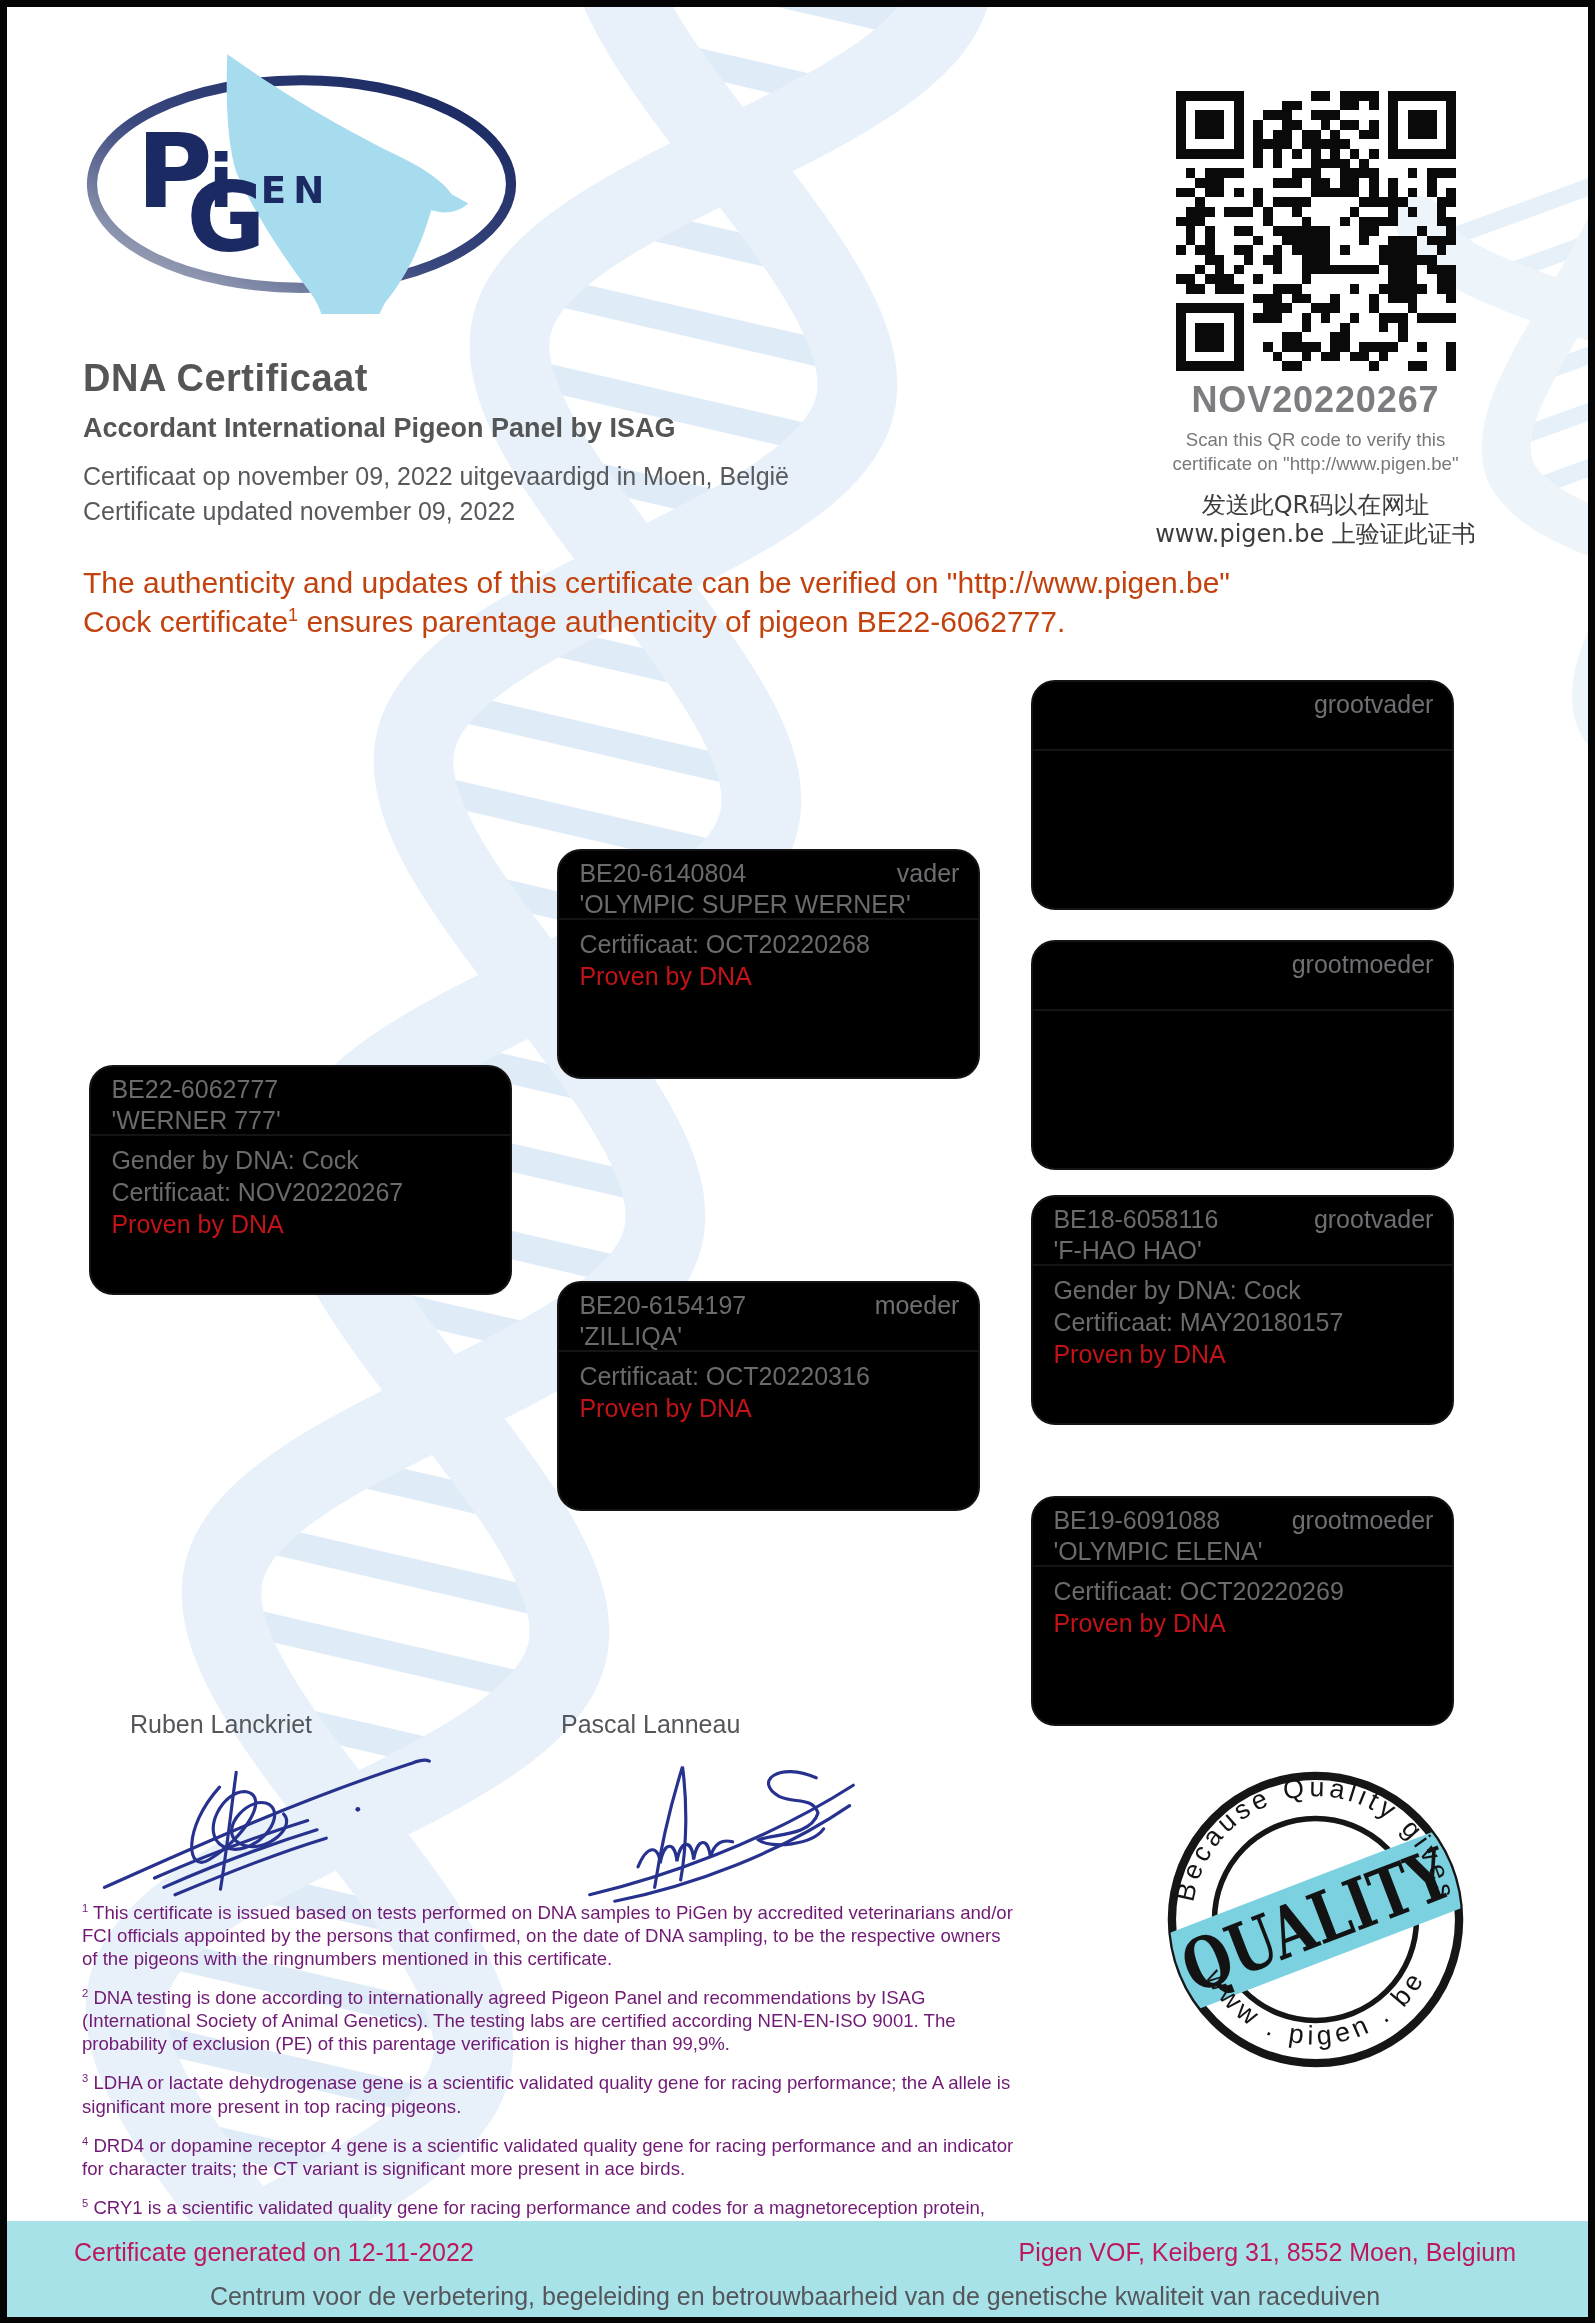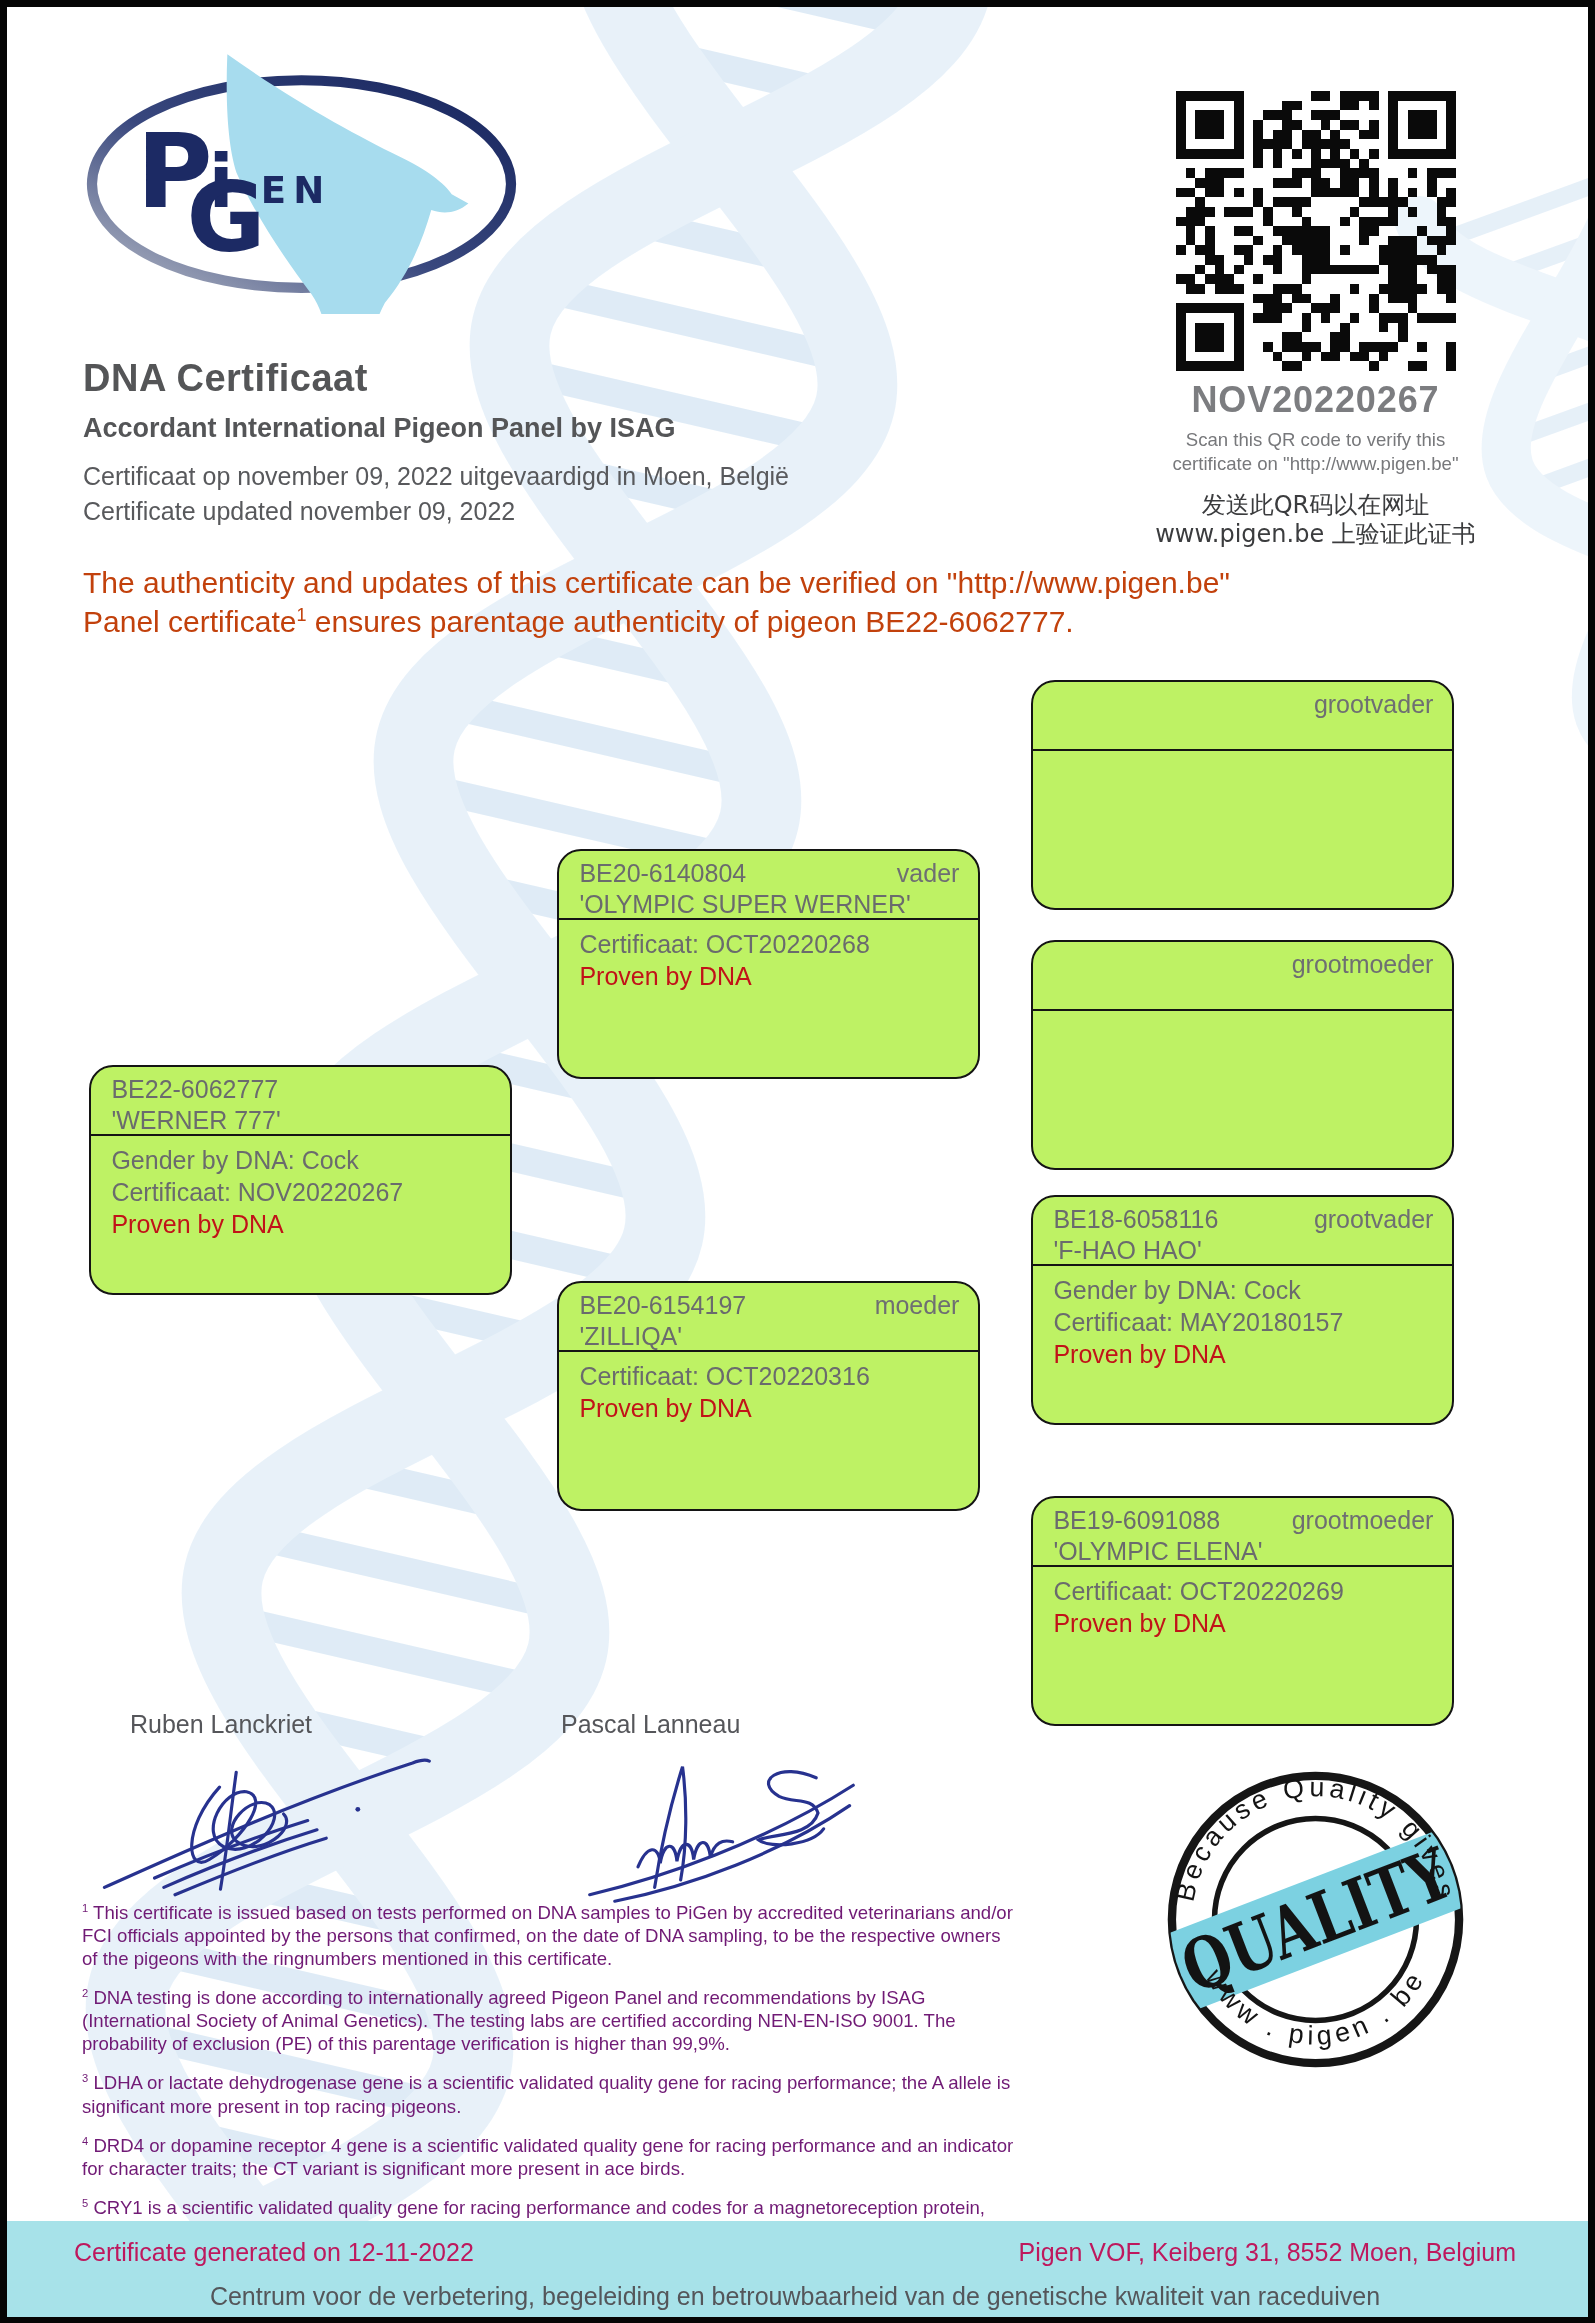--- a/index.html
+++ b/index.html
@@ -19,21 +19,21 @@
   .qr-zh{margin-top:15px;font-size:24px;line-height:29px;color:#3b3c3e;font-family:"DejaVu Sans",sans-serif;}
   
   .title-block{position:absolute;left:83px;top:357px;z-index:3;}
   .h1{font-size:38px;font-weight:bold;color:#545557;letter-spacing:0.5px;}
   .h2{margin-top:13px;font-size:27px;font-weight:bold;color:#545557;}
   .dateline{margin-top:17.6px;font-size:25px;color:#58595c;}
   .dateline2{margin-top:6.5px;font-size:25px;color:#58595c;}
   .verify-block{position:absolute;left:83px;top:566px;z-index:3;font-size:30px;line-height:33px;color:#c2410c;}
   sup{font-size:.6em;vertical-align:super;}
   
-  .pbox{position:absolute;width:423px;height:230px;background:#bef264;border:2.8px solid #141414;
+  .pbox{position:absolute;width:423px;height:230px;background:#000000;border:2.8px solid #141414;
         border-radius:24px;z-index:4;box-sizing:border-box;}
   .pbox .hd{height:69px;padding:6.5px 18.6px 0 20.4px;border-bottom:2.8px solid #141414;box-sizing:border-box;}
   .pbox .r1{display:flex;justify-content:space-between;font-size:25px;line-height:31px;color:#6a6b6d;}
   .pbox .ring{color:#6a6b6d;}
   .pbox .rolelabel{color:#6e6f72;}
   .pbox .pname{font-size:25px;line-height:31px;color:#6a6b6d;}
   .pbox .bd{padding:8.3px 18.6px 0 20.4px;font-size:25px;line-height:32px;color:#6a6b6d;}
   .pbox .proven{color:#c11318;}
   .b-subject{left:89px;top:1065px;}
   .b-vader{left:557px;top:849px;}
@@ -555,21 +555,21 @@
 
   <div class="title-block">
     <div class="h1">DNA Certificaat</div>
     <div class="h2">Accordant International Pigeon Panel by ISAG</div>
     <div class="dateline">Certificaat op november 09, 2022 uitgevaardigd in Moen, België</div>
     <div class="dateline2">Certificate updated november 09, 2022</div>
   </div>
   <div class="verify-block">
     <div>The authenticity and updates of this certificate can be verified on "http://www.pigen.be"</div>
     <div>
-      <span>Panel certificate</span><sup>1</sup><span> ensures parentage authenticity of pigeon BE22-6062777.</span>
+      <span>Cock certificate</span><sup>1</sup><span> ensures parentage authenticity of pigeon BE22-6062777.</span>
     </div>
   </div>
 
   <div class="pbox b-subject">
     <div class="hd">
         <div class="r1">
           <span class="ring">BE22-6062777</span>
           <span class="rolelabel"></span>
         </div>
       <div class="pname">'WERNER 777'</div>

